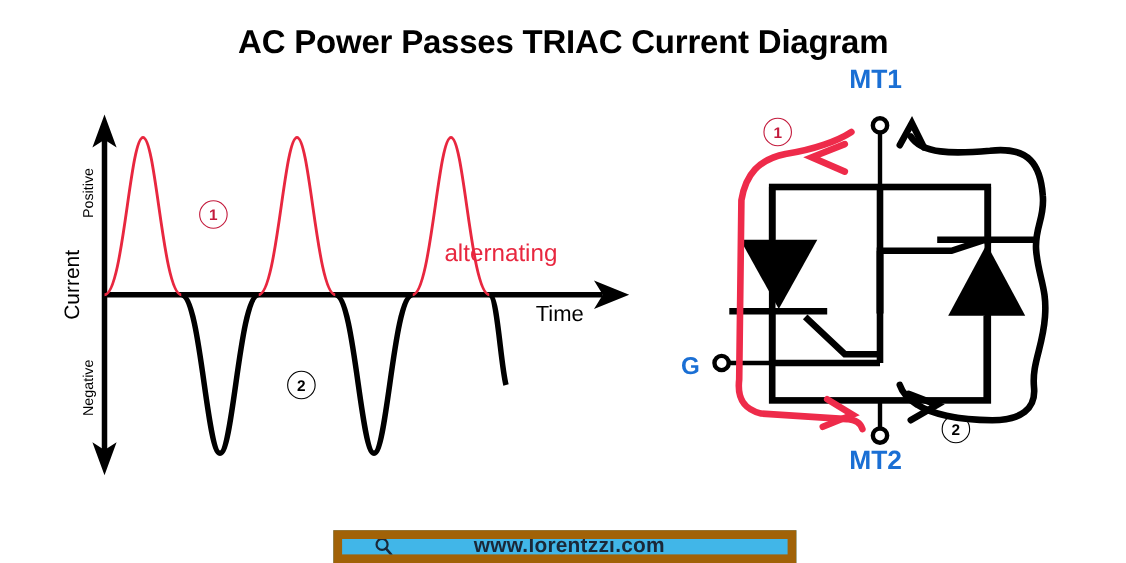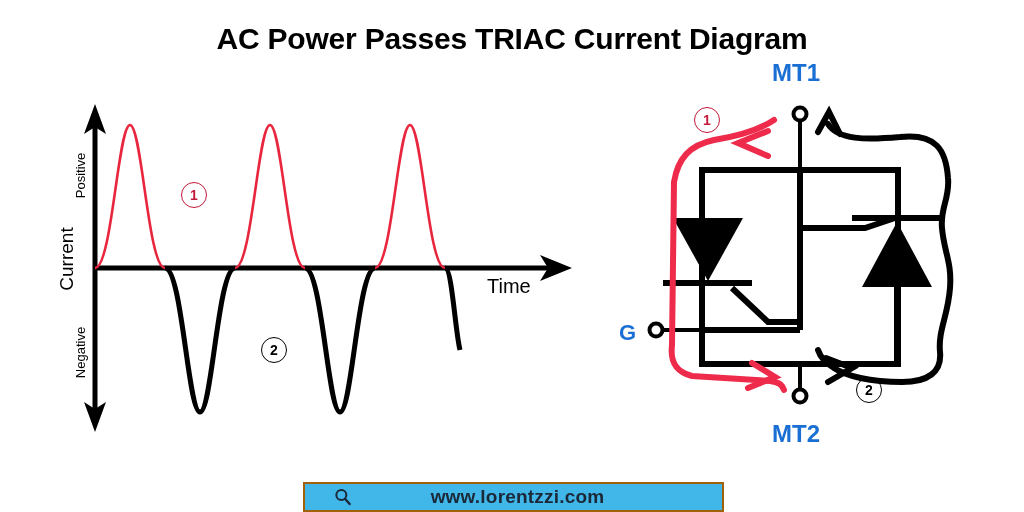--- a/index.html
+++ b/index.html
@@ -111,31 +111,31 @@
   
   .term-label {
     position: absolute;
     color: #1a6fd4;
     font-family: "Liberation Sans", sans-serif;
     font-weight: bold;
     font-size: 24px;
     white-space: nowrap;
   }
   #lbl-mt1 { left: 772px; top: 59px; }
-  #lbl-mt2 { left: 772px; top: 420px; text-align: right; }
+  #lbl-mt2 { left: 772px; top: 405px; text-align: right; }
   #lbl-g   { left: 619px; top: 320px; font-size: 22px; }
   
   #footer-banner {
     position: absolute;
     left: 303px;
     top: 482px;
     width: 421px;
     height: 30px;
     background: #41b6e8;
-    border: 2px solid #a16207;
+    border: 8px solid #a16207;
     box-sizing: border-box;
     display: flex;
     align-items: center;
     overflow: hidden;
   }
   #footer-search-icon {
     margin-left: 28px;
     width: 20px;
     height: 20px;
     flex: none;
@@ -208,20 +208,21 @@
                C 352 412 358 268 375 268" fill="none" stroke="#000000" stroke-width="5"></path>
       <path d="M 445 268
                C 452 268 455 330 460 350" fill="none" stroke="#000000" stroke-width="5"></path>
     </g>
   </svg>
 
   <div class="vlabel" id="lbl-positive">Positive</div>
   <div class="vlabel" id="lbl-negative">Negative</div>
   <div class="vlabel" id="lbl-current">Current</div>
   <div id="lbl-time">Time</div>
+  <div id="lbl-alternating">alternating</div>
 
   <div class="callout red" id="cal-wave-1">1</div>
   <div class="callout black" id="cal-wave-2">2</div>
 
   <svg class="svg-layer" viewBox="0 0 1024 512" xmlns="http://www.w3.org/2000/svg">
 
     <g>
       <rect x="702" y="170" width="196" height="194" fill="none" stroke="#000" stroke-width="6"></rect>
     </g>
 

